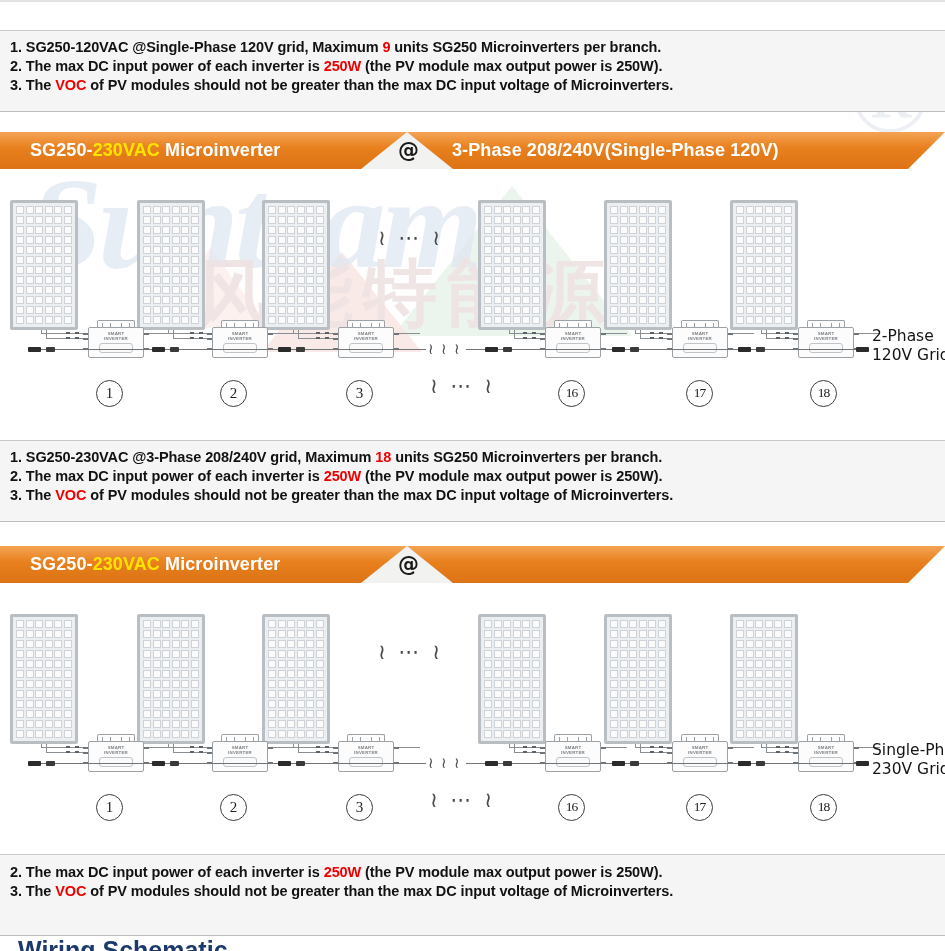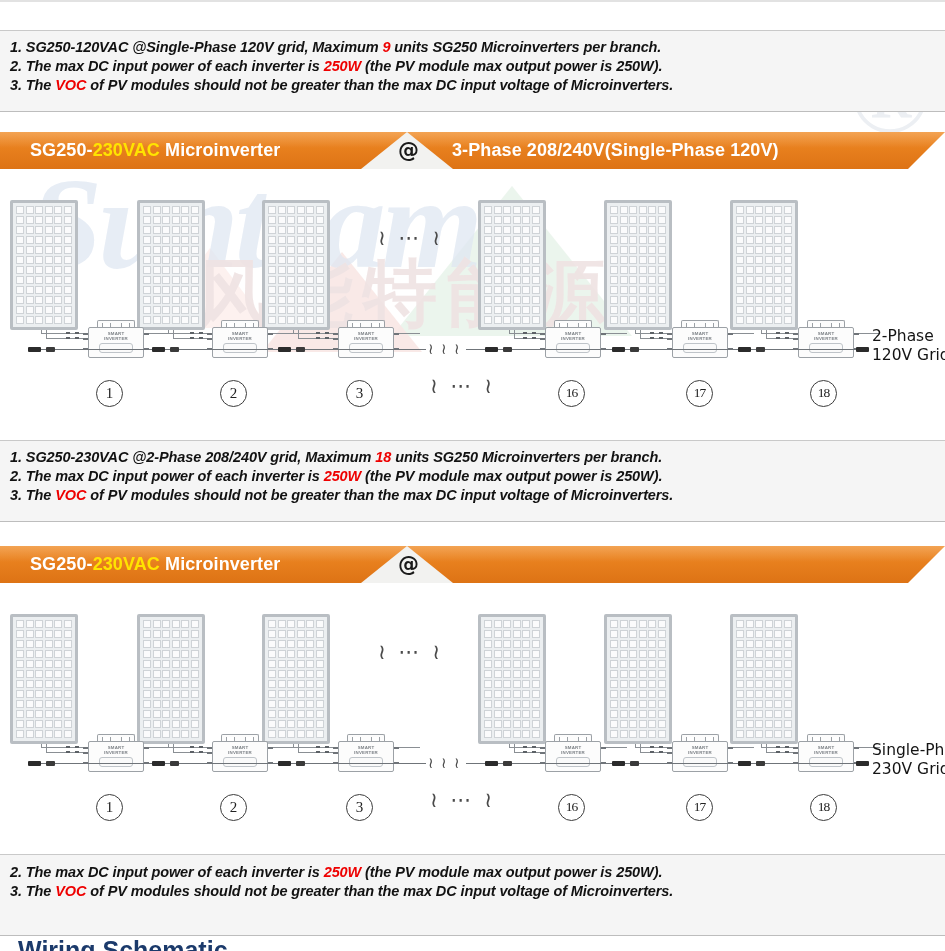--- a/index.html
+++ b/index.html
@@ -56,21 +56,20 @@
     background:#f5f5f5;
     border-top:1px solid #c9c9c9;
     border-bottom:1px solid #bdbdbd;
     box-sizing:border-box;
     z-index:3;
   }
   .note .line{
     font-size:14.5px;font-weight:700;color:#121212;
     padding:0 0 0 10px;white-space:nowrap;
     letter-spacing:-.1px;
-    font-style:italic;
   }
   .note .red{color:#ee0000;}
 
   
   .banner{
     position:absolute;left:0;height:37px;width:945px;z-index:4;
   }
   .banner .bar{
     position:absolute;left:0;top:0;height:37px;width:945px;
     background:linear-gradient(180deg,#f08a24 0%,#e8801e 42%,#dd7315 100%);
@@ -836,21 +835,21 @@
       <div class="num two" style="left: 558px; top: 212px;">16</div>
       <div class="num two" style="left: 686px; top: 212px;">17</div>
       <div class="num two" style="left: 810px; top: 212px;">18</div>
       <div class="gridlbl" style="left: 872px; top: 159px;">
         <div>2-Phase</div>
         <div>120V Grid</div>
       </div>
     </div>
 
   <div class="note" id="note-mid" style="top:440px;height:82px;padding-top:6px;">
-      <div class="line" style="margin-top: 2px;"><span>1. </span><span>SG250-230VAC @2-Phase 208/240V grid, Maximum </span><span class="red">18</span><span> units SG250 Microinverters per branch.</span></div>
+      <div class="line" style="margin-top: 2px;"><span>1. </span><span>SG250-230VAC @3-Phase 208/240V grid, Maximum </span><span class="red">18</span><span> units SG250 Microinverters per branch.</span></div>
       <div class="line" style="margin-top: 3px;"><span>2. </span><span>The max DC input power of each inverter is </span><span class="red">250W</span><span> (the PV module max output power is 250W).</span></div>
       <div class="line" style="margin-top: 3px;"><span>3. </span><span>The </span><span class="red">VOC</span><span> of PV modules should not be greater than the max DC input voltage of Microinverters.</span></div>
     </div>
 
   <div class="banner" style="top:546px;">
     <div class="bar"></div>
     <div class="shine"></div>
     <div class="tri" style="left:361px;"></div>
     <div class="at" style="left:398px;">@</div>
     <div class="lbl" style="left:30px;">

